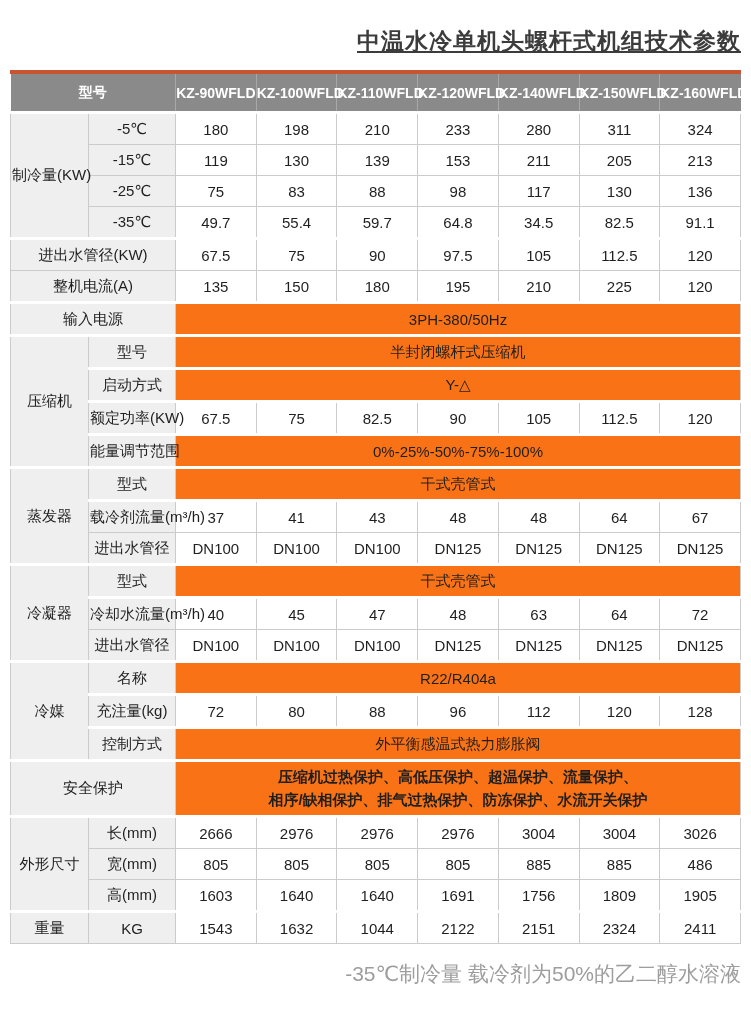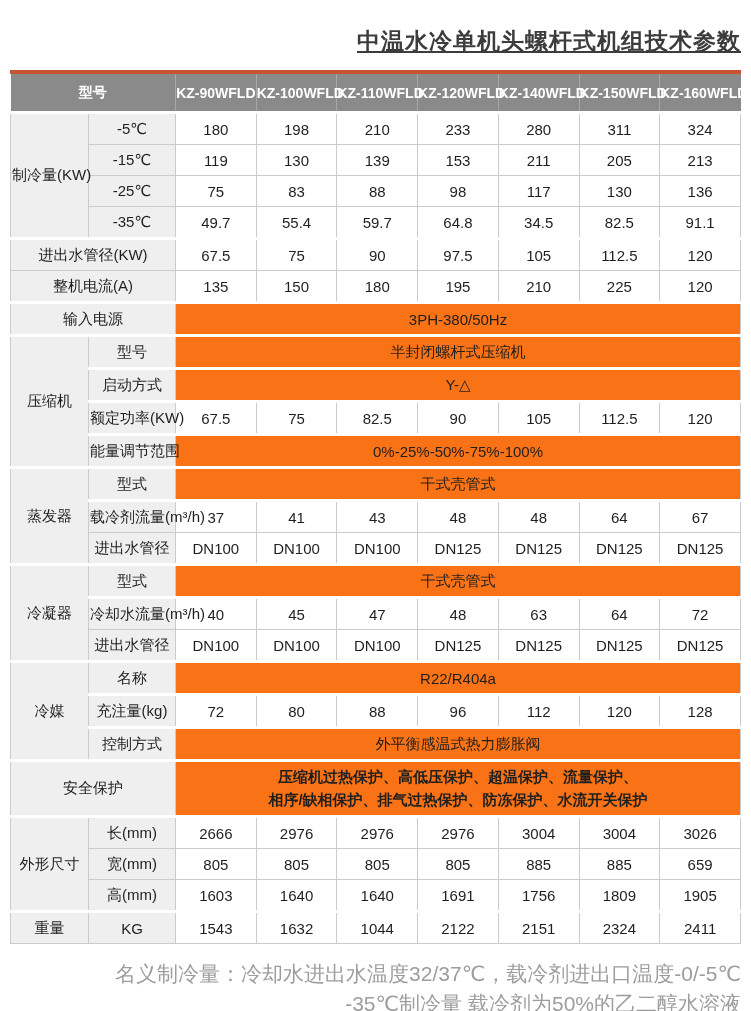--- a/index.html
+++ b/index.html
@@ -284,21 +284,21 @@
             <td class="num">3026</td>
           </tr>
           <tr>
             <td class="sub">宽(mm)</td>
             <td class="num">805</td>
             <td class="num">805</td>
             <td class="num">805</td>
             <td class="num">805</td>
             <td class="num">885</td>
             <td class="num">885</td>
-            <td class="num">659</td>
+            <td class="num">486</td>
           </tr>
           <tr>
             <td class="sub">高(mm)</td>
             <td class="num">1603</td>
             <td class="num">1640</td>
             <td class="num">1640</td>
             <td class="num">1691</td>
             <td class="num">1756</td>
             <td class="num">1809</td>
             <td class="num">1905</td>
@@ -312,17 +312,16 @@
             <td class="num">2122</td>
             <td class="num">2151</td>
             <td class="num">2324</td>
             <td class="num">2411</td>
           </tr>
         </tbody>
     </table>
   </div>
 
   <div class="note">
-    <div>名义制冷量：冷却水进出水温度32/37℃，载冷剂进出口温度-0/-5℃</div>
     <div>-35℃制冷量  载冷剂为50%的乙二醇水溶液</div>
   </div>
 
 </div>
 
 </body></html>

